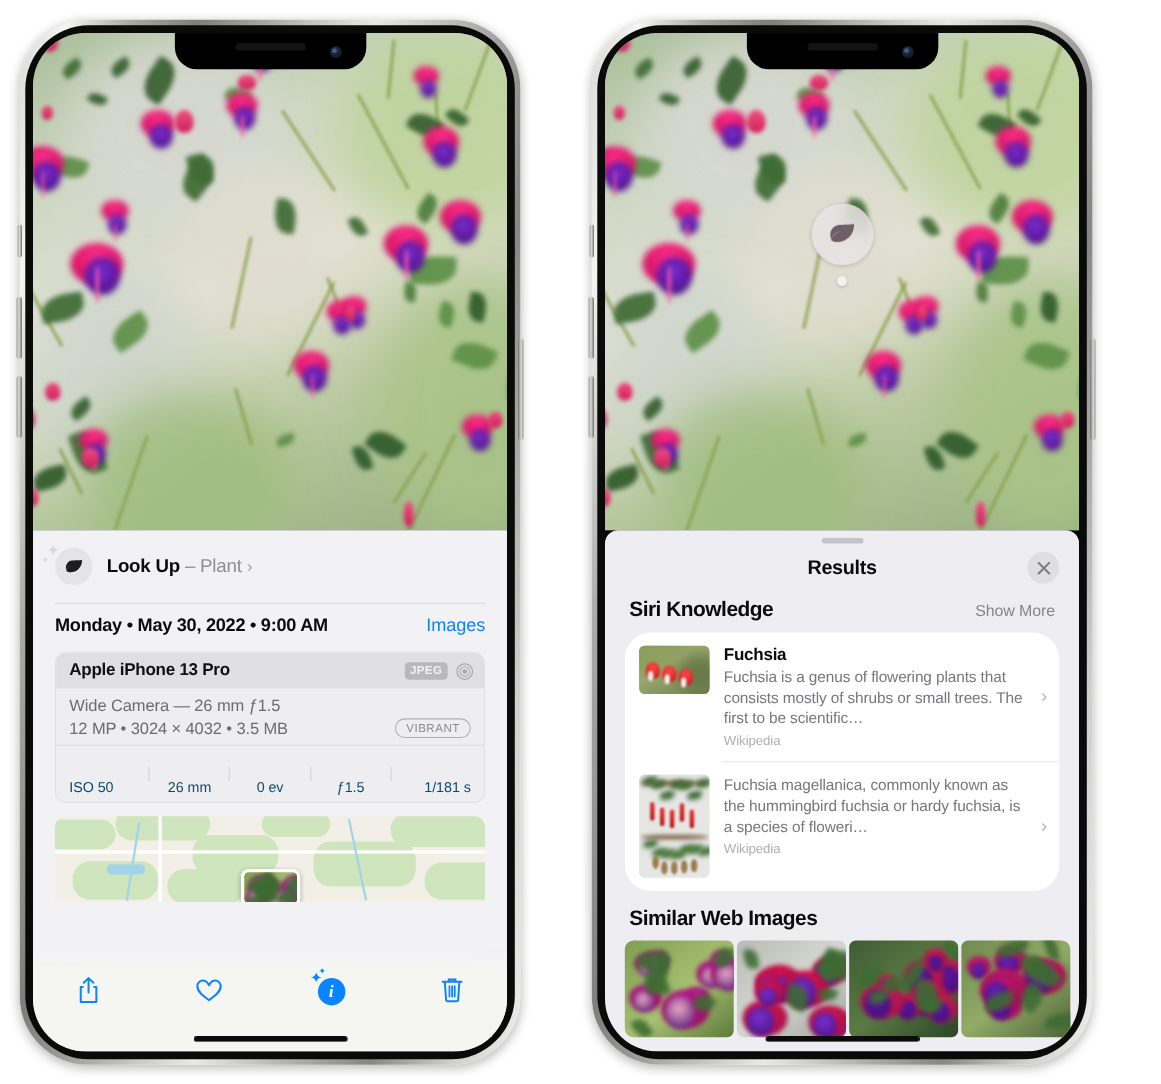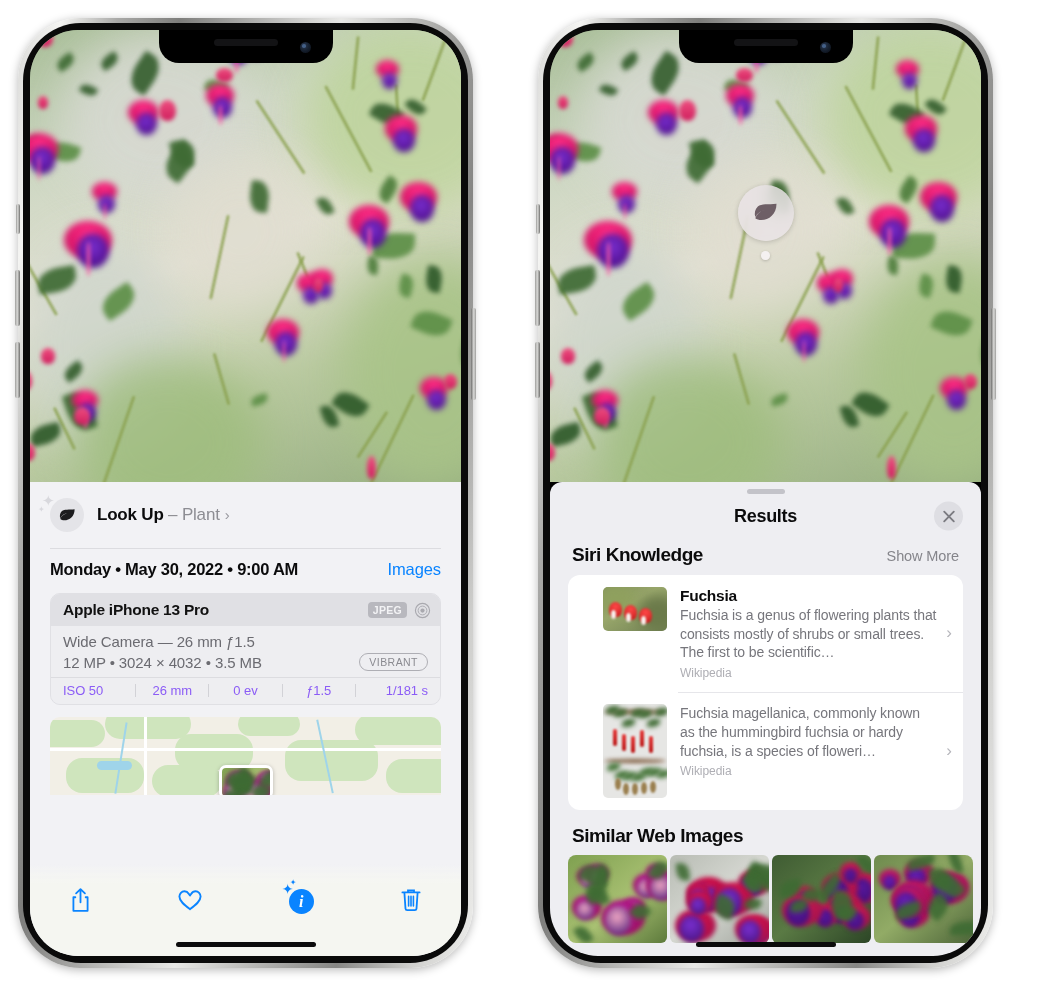--- a/index.html
+++ b/index.html
@@ -96,21 +96,21 @@
   .jpeg{background:#b8b8be;color:#f3f3f5;font-size:10.5px;font-weight:700;
     border-radius:4px;padding:2px 5px;letter-spacing:.3px;}
   .cam-body{padding:7px 12px 6px;background:#eeeef1;}
   .cam-l1{font-size:15px;color:#6b6b71;letter-spacing:-.1px;}
   .cam-l2row{display:flex;align-items:center;justify-content:space-between;margin-top:3px;}
   .cam-l2{font-size:15px;color:#6b6b71;letter-spacing:-.1px;}
   .vibrant{border:1px solid #aeaeb4;border-radius:9px;color:#8a8a90;
     font-size:10.5px;padding:2px 9px;letter-spacing:.45px;}
   .cam-foot{display:flex;align-items:center;background:#eeeef1;
     border-top:.5px solid #dcdce0;padding:5px 12px 6px;}
-  .ex{font-size:13px;color:#8b5cf6;letter-spacing:-.05px;flex:1;text-align:center;}
+  .ex{font-size:13px;color:#0c4a6e;letter-spacing:-.05px;flex:1;text-align:center;margin-top:25px;}
   .ex:first-child{text-align:left;}
   .ex:last-child{text-align:right;}
   .exbar{width:1px;height:13px;background:#d2d2d7;}
 
   
   .map{margin:12px 20px 0;height:78px;border-radius:10px 10px 0 0;overflow:hidden;
     position:relative;background:#f2efe6;}
   .mg{position:absolute;background:#cfe5bd;border-radius:16px;}
   .mroad{position:absolute;background:#ffffff;}
   .mwater{position:absolute;background:#9fd4ea;}
@@ -141,21 +141,21 @@
   .res-head{position:relative;height:44px;display:flex;align-items:center;justify-content:center;}
   .res-title{font-size:18px;font-weight:700;color:#0b0b0c;letter-spacing:-.3px;}
   .closeb{position:absolute;right:18px;top:50%;transform:translateY(-50%);
     width:29px;height:29px;border-radius:50%;background:#dedee3;
     display:flex;align-items:center;justify-content:center;cursor:pointer;}
   .sec-head{display:flex;align-items:baseline;justify-content:space-between;
     padding:6px 22px 9px;}
   .sec-title{font-size:19px;font-weight:700;color:#0b0b0c;letter-spacing:-.45px;}
   .show-more{font-size:14.5px;color:#85858b;letter-spacing:-.1px;cursor:pointer;}
 
-  .kcard{margin:0 18px;background:#fff;border-radius:12px;overflow:hidden;padding-left:22px;}
+  .kcard{margin:0 18px;background:#fff;border-radius:24px;overflow:hidden;}
   .krow{display:flex;padding:12px 11px 12px 13px;position:relative;align-items:flex-start;}
   .kthumb{flex:none;border-radius:5px;overflow:hidden;position:relative;}
   .kthumb.t1{width:64px;height:44px;}
   .kthumb.t2{width:64px;height:94px;}
   .ktxt{flex:1;padding-left:13px;padding-right:6px;min-width:0;}
   .ktitle{font-size:15.5px;font-weight:700;color:#0b0b0c;letter-spacing:-.25px;margin-bottom:1px;}
   .kdesc{font-size:14px;color:#76767c;line-height:1.33;letter-spacing:-.1px;}
   .ksrc{font-size:12px;color:#aeaeb4;margin-top:4px;letter-spacing:-.05px;}
   .kchev{flex:none;align-self:center;color:#b6b6bc;font-size:17px;font-weight:400;padding-left:2px;}
   .kdiv{height:.5px;background:#e6e6ea;margin-left:88px;}

